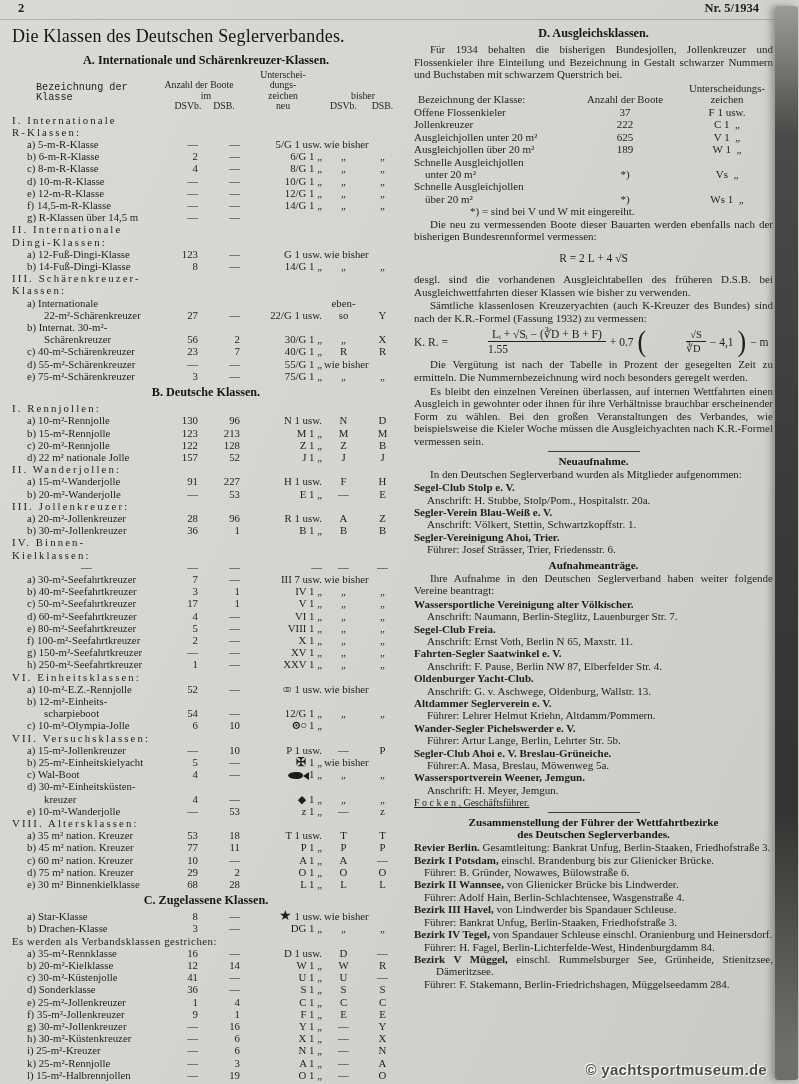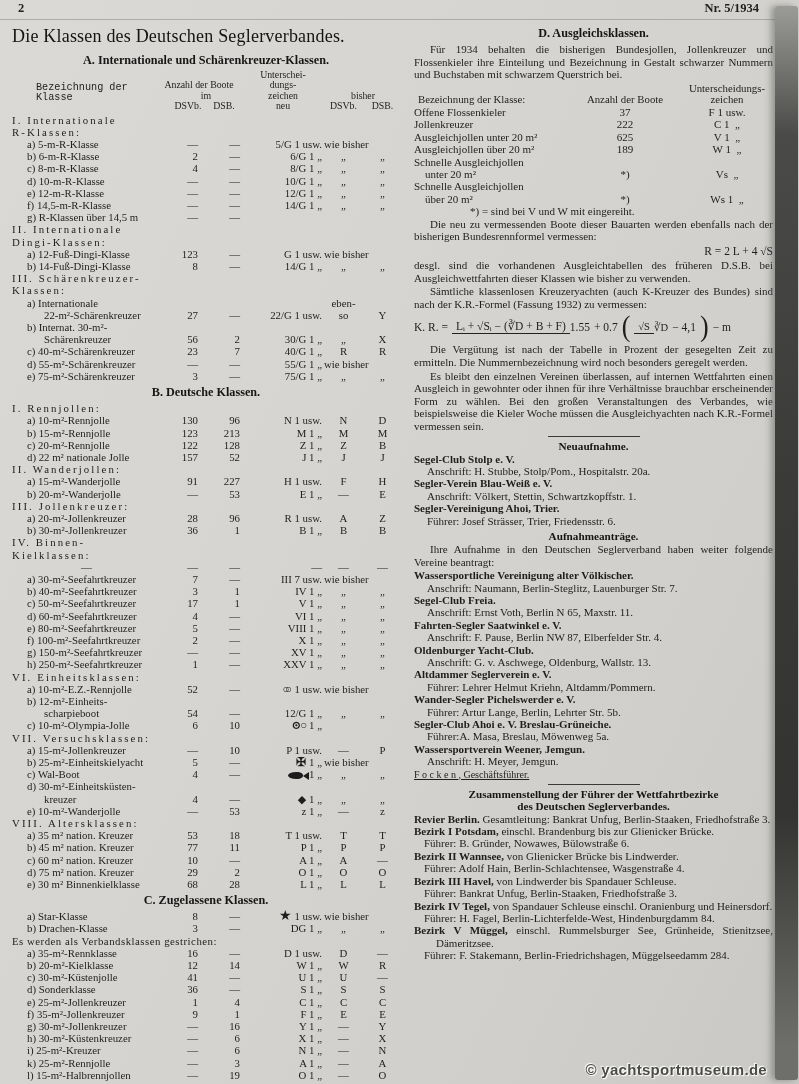--- a/index.html
+++ b/index.html
@@ -55,23 +55,23 @@
   p.ind{text-indent:16px;}
   .dhead{display:flex;align-items:flex-end;font-size:10.8px;line-height:11.6px;margin-top:2px;}
   .dh-name{flex:1;padding-left:4px;}
   .dh-count{width:112px;text-align:center;white-space:nowrap;}
   .dh-z{width:92px;text-align:center;white-space:pre;}
   .drow{display:flex;align-items:flex-end;font-size:11px;line-height:12.4px;}
   .dname{flex:1;white-space:pre-line;}
   .dn{width:112px;text-align:center;}
   .dz{width:92px;text-align:center;white-space:pre;}
   .footnote{font-size:11px;line-height:12.6px;padding-left:56px;}
-  .fR{text-align:right;font-size:11.5px;margin:2px 0;}
+  .fR{text-align:center;font-size:11.5px;margin:9px 0;}
   .kr{display:flex;align-items:center;gap:4px;font-size:11.5px;margin:4px 0 3px;white-space:nowrap;}
-  .frac{display:inline-flex;flex-direction:row;text-align:center;line-height:12px;}
+  .frac{display:inline-flex;flex-direction:column;text-align:left;line-height:12px;margin-left:36px;}
   .frac .num{padding:0 4px 1px;border-bottom:1px solid #222;}
   .frac .den{padding-top:1px;}
   .fsm{font-size:10.5px;line-height:11px;}
   .bigp{font-size:26px;line-height:1;font-weight:400;transform:scaleY(1.15);}
   .hrshort{width:92px;margin:3px auto 3px;border-top:1.2px solid #3a3a38;}
   .club{font-size:11px;line-height:12.4px;}
   .cname{font-weight:bold;}
   .cline{padding-left:13px;}
   .focken{font-size:10px;line-height:13px;padding-right:14px;text-decoration:underline;}
   .focken .sp{letter-spacing:2.5px;}
@@ -995,20 +995,21 @@
         <span>− 4,1</span>
         <span class="bigp">)</span>
         <span>− m</span>
       </div>
 
       <p class="ind">Die Vergütung ist nach der Tabelle in Prozent der gesegelten Zeit zu ermitteln. Die Nummernbezeichnung wird noch besonders geregelt werden.</p>
       <p class="ind">Es bleibt den einzelnen Vereinen überlassen, auf internen Wettfahrten einen Ausgleich in gewohnter oder ihnen für ihre Verhältnisse brauchbar erscheinender Form zu wählen. Bei den großen Veranstaltungen des Verbandes, wie beispielsweise die Kieler Woche müssen die Ausgleichyachten nach K.R.-Formel vermessen sein.</p>
       <div class="hrshort"></div>
 
       <div class="subh">Neuaufnahme.</div>
+      <p class="ind">In den Deutschen Seglerverband wurden als Mitglieder aufgenommen:</p>
       <div class="club">
         <div class="cname">Segel-Club Stolp e. V.</div>
         <div class="cline">Anschrift: H. Stubbe, Stolp/Pom., Hospitalstr. 20a.</div>
       </div>
         <div class="club">
         <div class="cname">Segler-Verein Blau-Weiß e. V.</div>
         <div class="cline">Anschrift: Völkert, Stettin, Schwartzkopffstr. 1.</div>
       </div>
         <div class="club">
         <div class="cname">Segler-Vereinigung Ahoi, Trier.</div>

